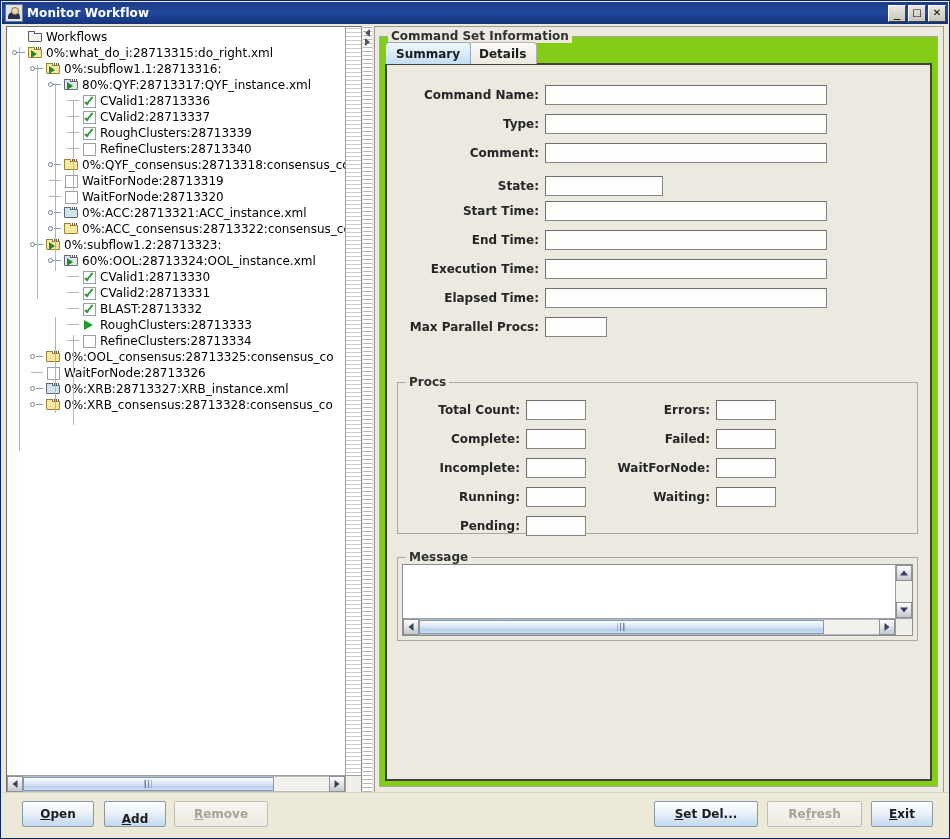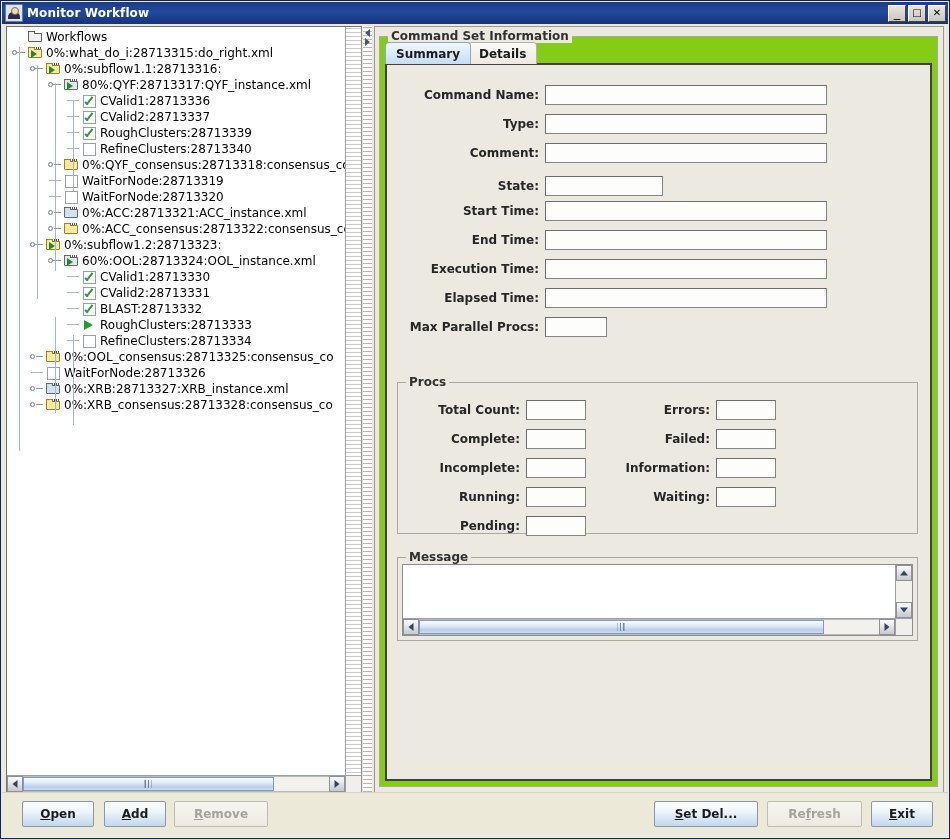--- a/index.html
+++ b/index.html
@@ -834,21 +834,21 @@
                 <div id="status-right">
                     <div class="frow" style="left: 188px; top: 17px; width: 260px;">
                       <span class="flabel" style="position:absolute;left:0;width:124px;">Errors:</span>
                       <span class="finput" style="position:absolute;left:130px;width:60px;"></span>
                     </div>
                     <div class="frow" style="left: 188px; top: 46px; width: 260px;">
                       <span class="flabel" style="position:absolute;left:0;width:124px;">Failed:</span>
                       <span class="finput" style="position:absolute;left:130px;width:60px;"></span>
                     </div>
                     <div class="frow" style="left: 188px; top: 75px; width: 260px;">
-                      <span class="flabel" style="position:absolute;left:0;width:124px;">Information:</span>
+                      <span class="flabel" style="position:absolute;left:0;width:124px;">WaitForNode:</span>
                       <span class="finput" style="position:absolute;left:130px;width:60px;"></span>
                     </div>
                     <div class="frow" style="left: 188px; top: 104px; width: 260px;">
                       <span class="flabel" style="position:absolute;left:0;width:124px;">Waiting:</span>
                       <span class="finput" style="position:absolute;left:130px;width:60px;"></span>
                     </div>
                   </div>
               </div>
 
               <div class="group" id="message-group">
@@ -885,21 +885,21 @@
 
             </div>
           </div>
         </div>
       </div>
 
       <div class="btnbar">
         <div class="jbtn" style="left:20px; width:72px;">
           <span><span class="mn">O</span>pen</span>
         </div>
-        <div class="jbtn" style="left:102px; width:62px;">
+        <div class="jbtn" style="left:102px; width:62px;align-items:flex-end;">
           <span><span class="mn">A</span>dd</span>
         </div>
         <div class="jbtn disabled" style="left:172px; width:94px;">
           <span><span class="mn">R</span>emove</span>
         </div>
 
         <div class="jbtn" style="left:652px; width:104px;">
           <span><span class="mn">S</span>et Del...</span>
         </div>
         <div class="jbtn disabled" style="left:765px; width:95px;">

